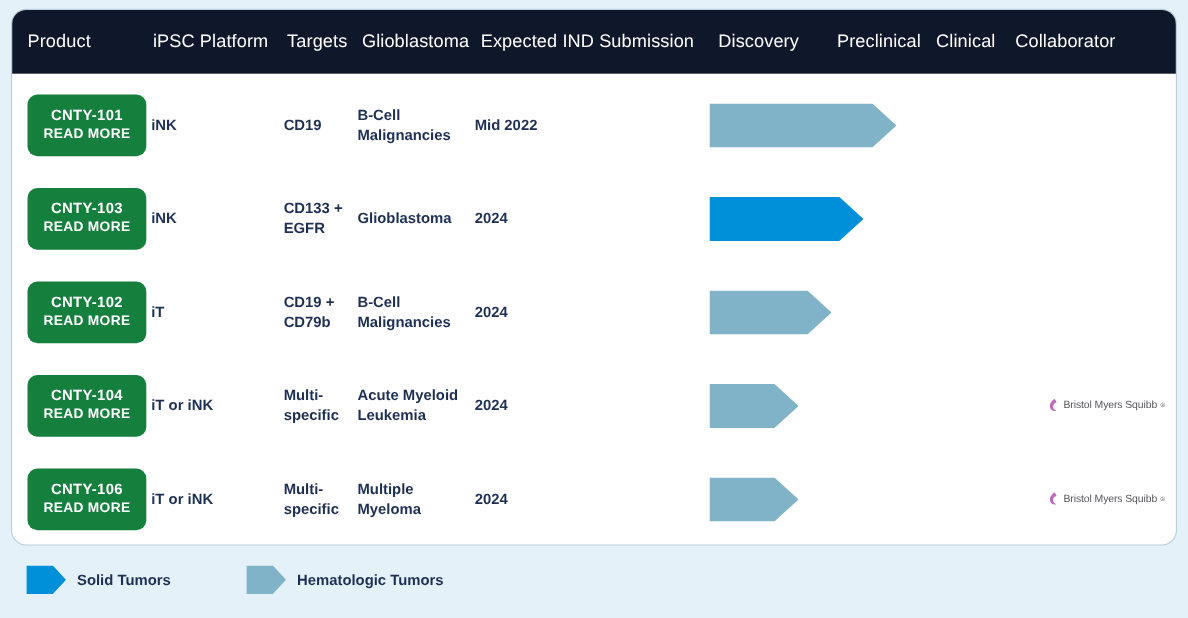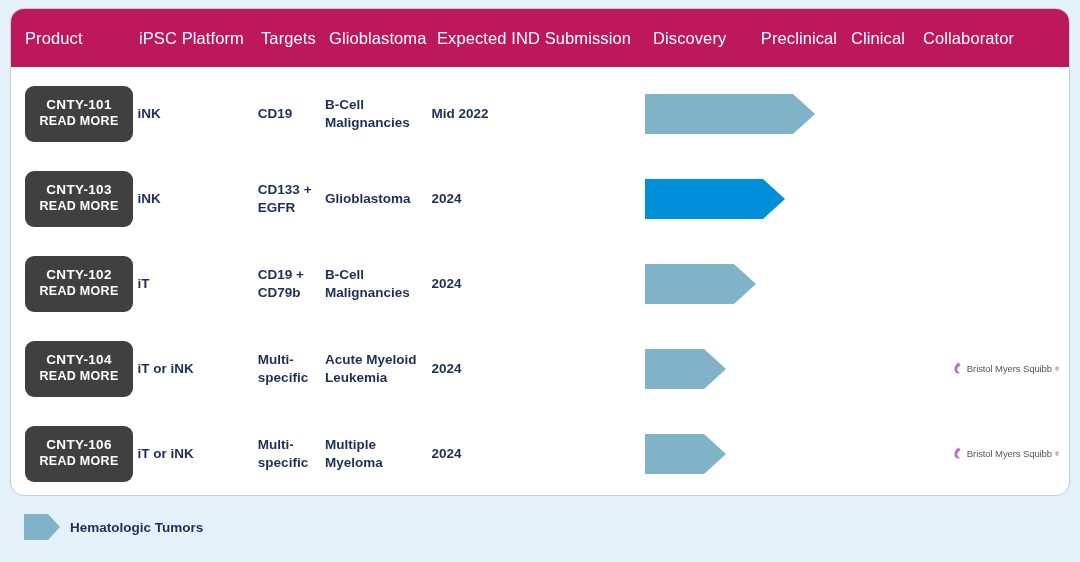--- a/index.html
+++ b/index.html
@@ -30,21 +30,21 @@
     box-sizing: border-box;
     background: #ffffff;
     border: 1px solid #b9cfdd;
     border-radius: 14px;
     overflow: hidden;
   }
 
   
   .thead {
     height: 58px;
-    background: #be185d;
+    background: #0f172a;
     display: flex;
     align-items: center;
     color: #ffffff;
   }
   .th {
     font-size: 16.5px;
     font-weight: 400;
     letter-spacing: 0.1px;
     white-space: nowrap;
     color: #ffffff;
@@ -97,21 +97,21 @@
 
   
   .product-cell {
     width: 128px;
     padding-left: 14px;
     box-sizing: border-box;
   }
   .product-btn {
     width: 108px;
     height: 56px;
-    background: #404040;
+    background: #15803d;
     border: none;
     border-radius: 9px;
     color: #ffffff;
     display: flex;
     flex-direction: column;
     align-items: center;
     justify-content: center;
     cursor: pointer;
     font-family: "Liberation Sans", sans-serif;
     padding: 0;
@@ -335,20 +335,28 @@
             <span class="bms-text">Bristol Myers Squibb</span>
               <span class="bms-reg">®</span>
           </span>
         </div>
       </div>
 
     </div>
   </div>
 
   <div class="legend">
+    <div class="legend-item first">
+      <span class="legend-swatch">
+        <svg width="36" height="26" viewBox="0 0 36 26">
+          <polygon points="0,0 24,0 36,13 24,26 0,26" fill="#0090da"></polygon>
+        </svg>
+      </span>
+      <span class="legend-label">Solid Tumors</span>
+    </div>
     <div class="legend-item">
       <span class="legend-swatch">
         <svg width="36" height="26" viewBox="0 0 36 26">
           <polygon points="0,0 24,0 36,13 24,26 0,26" fill="#80b3c8"></polygon>
         </svg>
       </span>
       <span class="legend-label">Hematologic Tumors</span>
     </div>
   </div>
 

